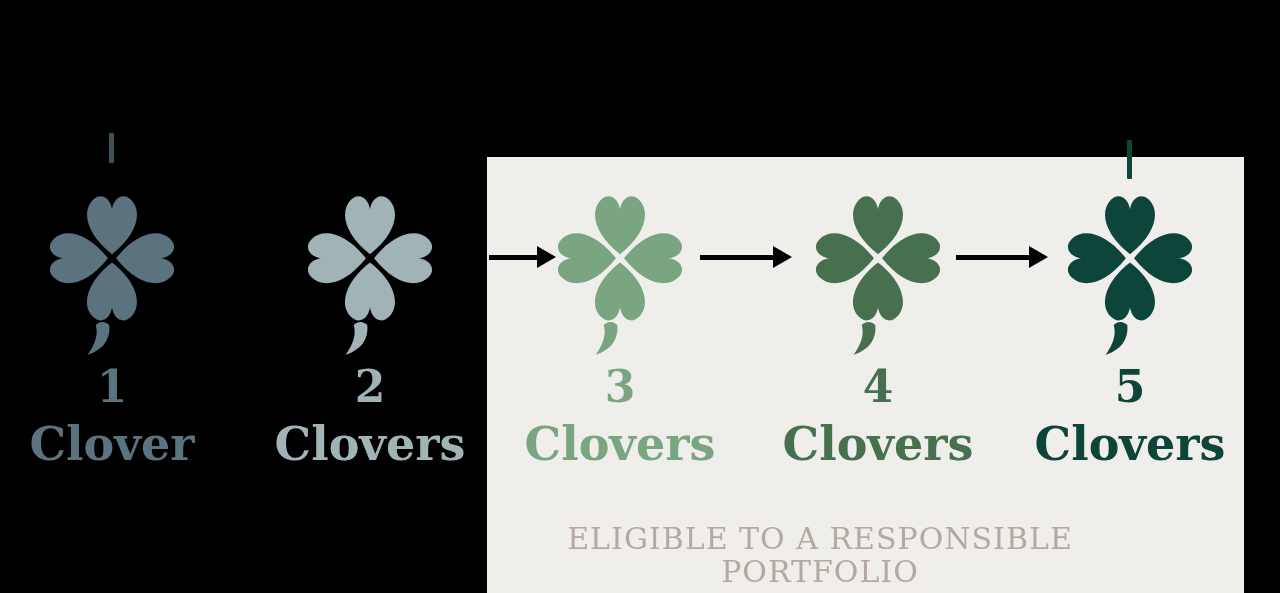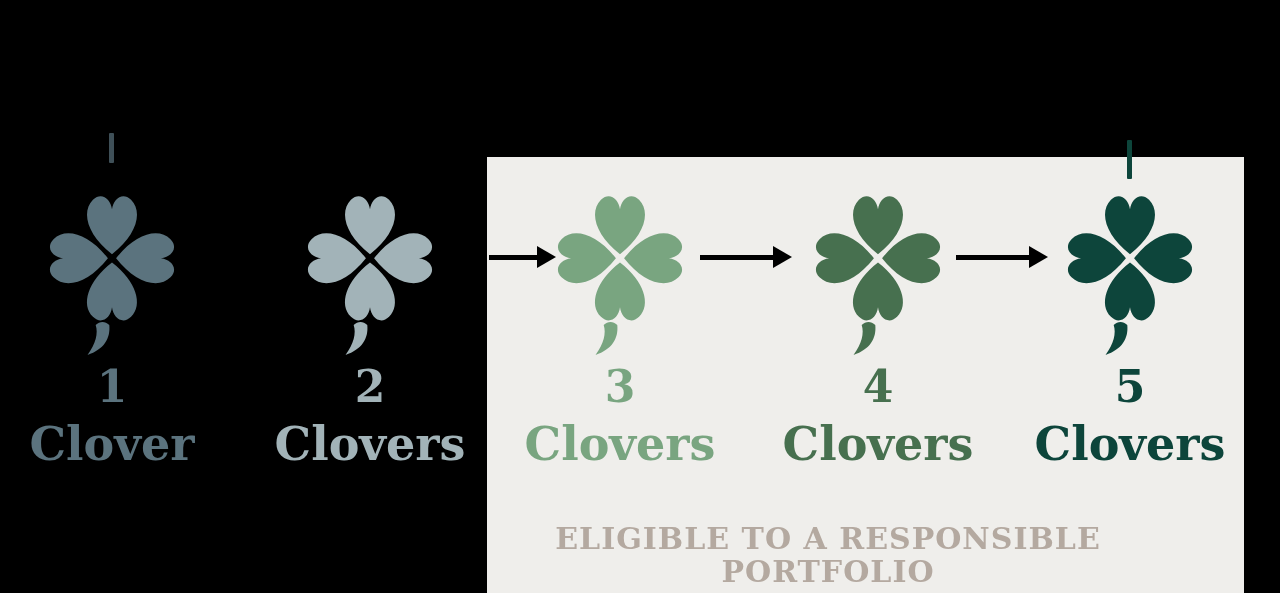--- a/index.html
+++ b/index.html
@@ -22,21 +22,21 @@
   .num{font-size:44px;line-height:1;margin-top:6px;}
   .word{font-size:46px;line-height:1;margin-top:12px;}
   .arrow{position:absolute;display:flex;align-items:center;height:24px;top:245px;color:#000;}
   .arrow .shaft{flex:1;height:5px;background:currentColor;}
   .arrow .head{width:0;height:0;border-left:19px solid currentColor;
     border-top:11px solid transparent;border-bottom:11px solid transparent;}
   .arrow-1{left:489px;width:67px;}
   .arrow-2{left:700px;width:92px;}
   .arrow-3{left:956px;width:92px;}
   .caption{position:absolute;left:487px;top:522px;width:666px;text-align:center;
-    font-weight:bold;font-size:30px;letter-spacing:1px;line-height:1.1;padding-left:8px;}
+    font-weight:normal;font-size:30px;letter-spacing:1px;line-height:1.1;}
   .defs-svg{position:absolute;width:0;height:0;}
 </style>
 </head>
 <body>
 
 <svg class="defs-svg" aria-hidden="true">
   <defs>
     <g id="clover-glyph" fill="currentColor">
       <path d="M0,0 C-18,-14 -23,-31 -14,-40 C-8,-46 -1,-41 0,-33 C1,-41 8,-46 14,-40 C23,-31 18,-14 0,0 Z" transform="translate(50,48) rotate(0) translate(0,-3)"></path>
       <path d="M0,0 C-18,-14 -23,-31 -14,-40 C-8,-46 -1,-41 0,-33 C1,-41 8,-46 14,-40 C23,-31 18,-14 0,0 Z" transform="translate(50,48) rotate(90) translate(0,-3)"></path>

